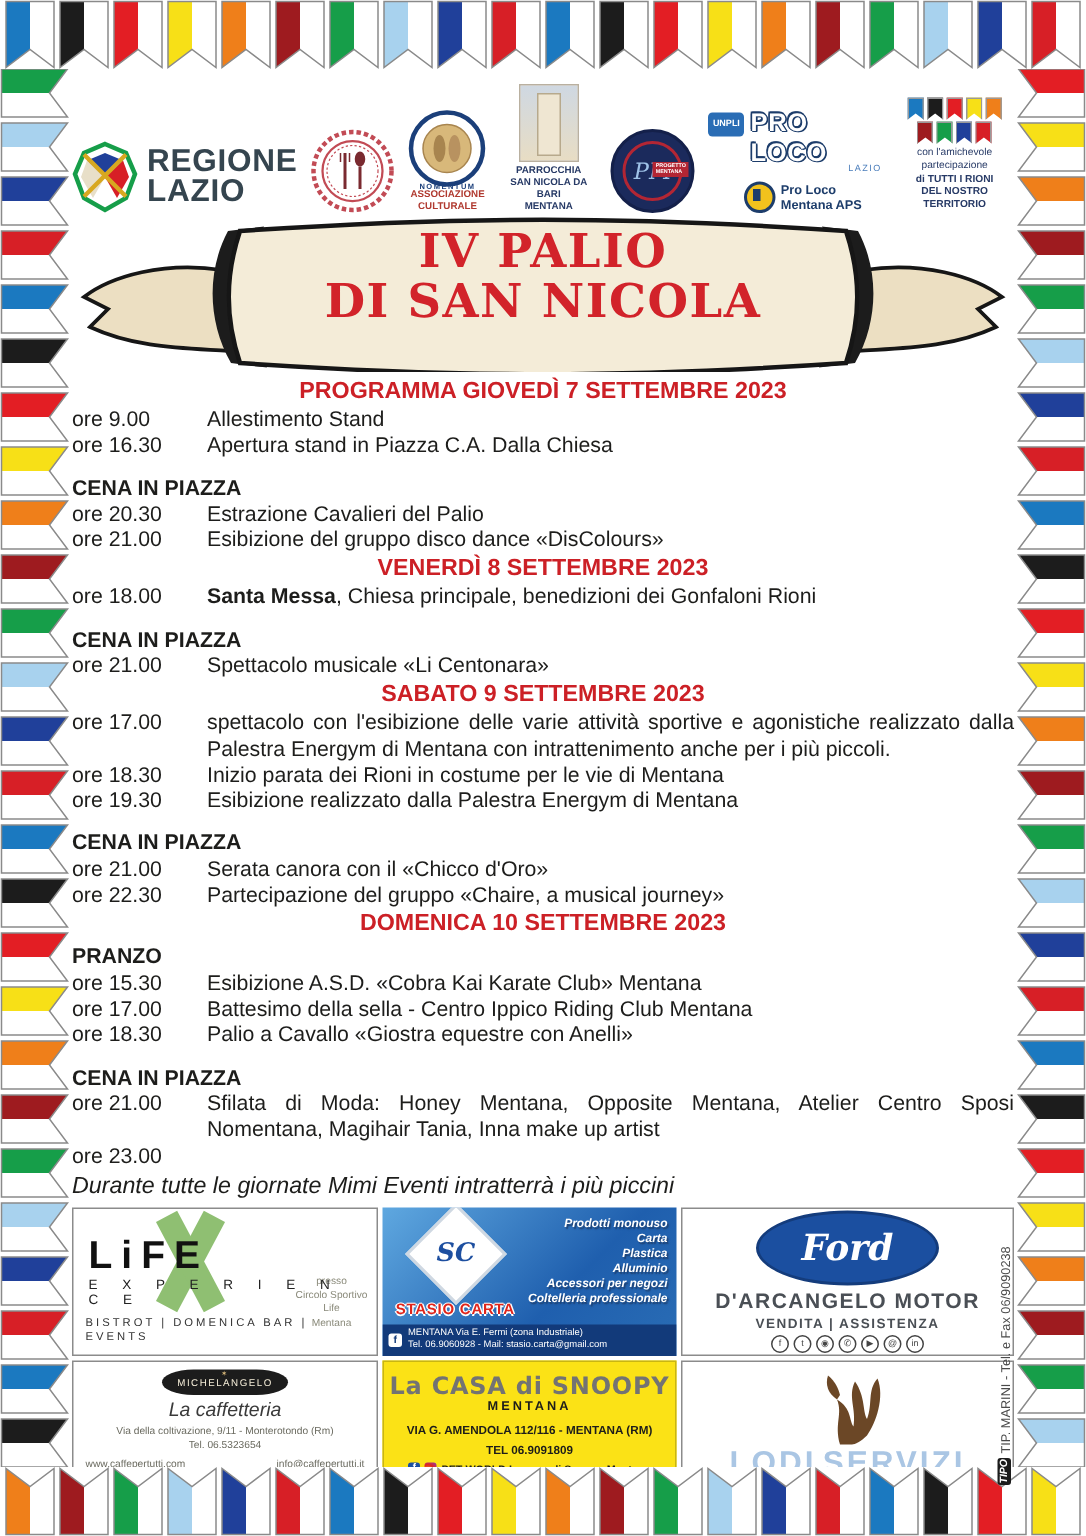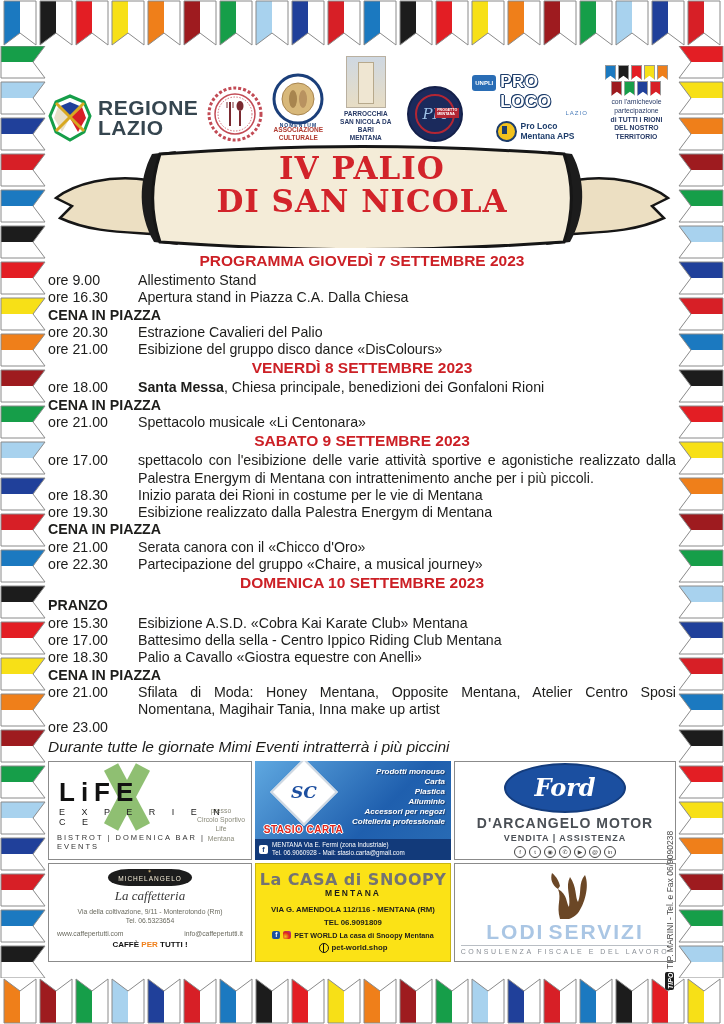--- a/index.html
+++ b/index.html
@@ -50,21 +50,21 @@
   
   .banner{position:relative;height:106px;margin-top:0;}
   .banner svg{position:absolute;left:0;top:0;width:100%;height:100%;}
   .banner-text{position:absolute;left:0;right:0;top:10px;text-align:center;
     font-family:"DejaVu Serif",serif;font-weight:bold;color:#d2232a;line-height:1.08;letter-spacing:1px;}
   .banner-text .t1{font-size:31px;}
   .banner-text .t2{font-size:31px;}
   
   #program{margin-top:4px;font-size:14.2px;line-height:1.22;}
   #program .day{color:#cc2026;font-weight:bold;text-align:center;font-size:15.5px;margin:1px 0;}
-  #program .label{font-weight:bold;}
+  #program .label{font-weight:bold;margin-top:11px;}
   #program .event{display:flex;}
   #program .time{flex:0 0 90px;}
   #program .desc{flex:1;}
   #program .justify .desc{text-align:justify;}
   .closing-note{font-style:italic;font-size:15.5px;margin-top:2px;font-family:"Liberation Sans",sans-serif;}
   
   .sponsors{display:grid;grid-template-columns:204px 196px 1fr;grid-auto-rows:99px;gap:3px;margin-top:5px;}
   .sp-box{border:1px solid #8b8b8b;background:#fff;position:relative;overflow:hidden;}
   
   .life{display:flex;flex-direction:column;justify-content:center;padding:6px 6px 4px 8px;}
@@ -94,21 +94,21 @@
   .ford-oval{width:118px;height:46px;border-radius:50%;background:#1b4fa0;border:2px solid #143c7c;display:flex;align-items:center;justify-content:center;}
   .ford-oval span{font-family:"DejaVu Serif",serif;font-style:italic;font-weight:bold;font-size:24px;color:#fff;}
   .ford-name{font-size:14px;font-weight:800;color:#4a4f55;letter-spacing:1px;}
   .ford-serv{font-size:9px;font-weight:bold;color:#4a4f55;letter-spacing:1px;}
   .ford-socials{display:flex;gap:3px;margin-top:1px;}
   .ford-socials span{width:10px;height:10px;border-radius:50%;border:1px solid #444;font-size:6px;line-height:10px;text-align:center;color:#444;}
   
   .miche{display:flex;flex-direction:column;align-items:center;padding-top:5px;}
   .miche-badge{background:#1c1c1c;color:#f5edd8;border-radius:45%/90%;padding:6px 10px 4px;font-size:6.5px;letter-spacing:1px;position:relative;}
   .miche-badge::before{content:"✶";position:absolute;top:0;left:50%;transform:translate(-50%,-1px);font-size:5px;color:#d8b87a;}
-  .miche-script{font-family:Liberation Serif, serif;font-style:italic;font-size:13px;color:#3a3a3a;margin-top:2px;}
+  .miche-script{font-family:Liberation Sans, sans-serif;font-style:italic;font-size:13px;color:#3a3a3a;margin-top:2px;}
   .miche-addr{font-size:6.8px;color:#6a6a5f;margin-top:3px;line-height:1.4;text-align:center;}
   .miche-links{display:flex;justify-content:space-between;width:92%;font-size:6.8px;color:#6a6a5f;margin-top:4px;}
   .miche-logo{font-size:8px;font-weight:800;margin-top:3px;color:#111;}
   .miche-logo .or{color:#ef7f1a;}
   
   .snoopy{background:#fbe216;display:flex;flex-direction:column;align-items:center;padding-top:6px;border:1px solid #c9b512;}
   .snoopy-name{font-size:16px;font-weight:800;color:#737373;letter-spacing:.5px;font-family:"DejaVu Sans",sans-serif;}
   .snoopy-city{font-size:8.5px;font-weight:800;letter-spacing:2px;margin-top:-1px;}
   .snoopy-addr{font-size:7.8px;font-weight:800;margin-top:7px;}
   .snoopy-tel{font-size:7.8px;font-weight:800;margin-top:4px;}

